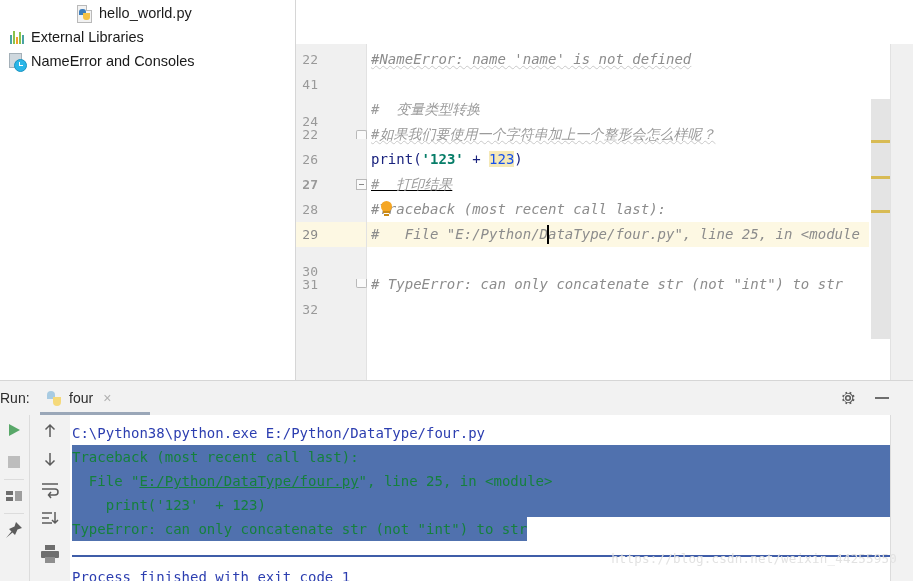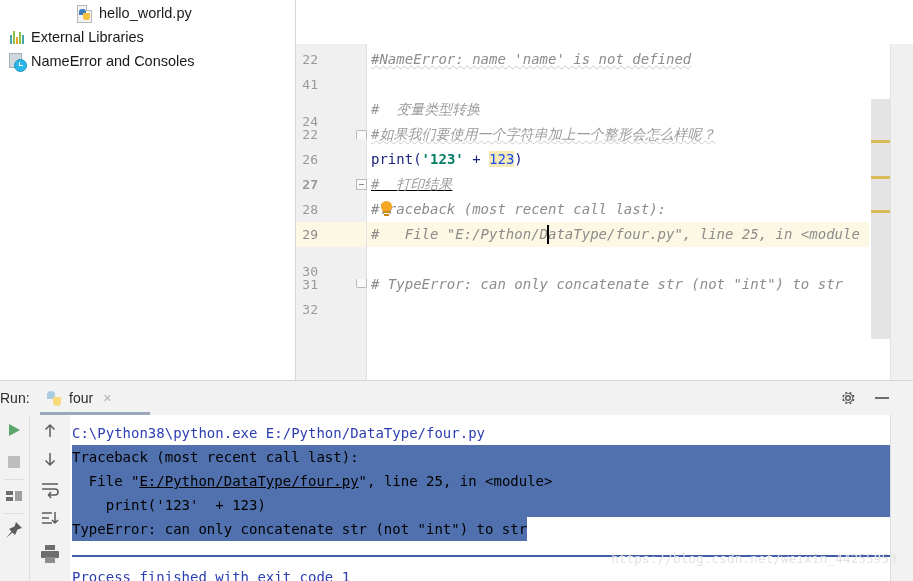--- a/index.html
+++ b/index.html
@@ -165,21 +165,21 @@
 
   #console {
     position:absolute; left:70px; top:35px; width:820px; height:166px;
     background:#ffffff; overflow:hidden;
   }
   .con-line {
     position:absolute; left:2px; height:24px; line-height:24px; white-space:pre;
     font-family:"DejaVu Sans Mono", monospace; font-size:14px; color:#2c3eb0;
   }
   .sel-block { position:absolute; background:#5071ae; }
-  .con-line.sel { color:#000000; }
+  .con-line.sel { color:#15803d; }
   .con-link { text-decoration: underline; }
   #con-rule { position:absolute; left:2px; top:140px; width:820px; height:2px; background:#3f5da8; }
   #con-scroll-right { position:absolute; left:890px; top:35px; width:23px; height:166px; background:#f2f2f2; border-left:1px solid #dcdcdc;}
 
   #watermark {
     position:absolute; right:16px; top:551px; font-size:12.5px; color:#e2e2e2;
     font-family:"DejaVu Sans Mono", monospace; letter-spacing:0.2px;
   }
 </style>
 </head>

